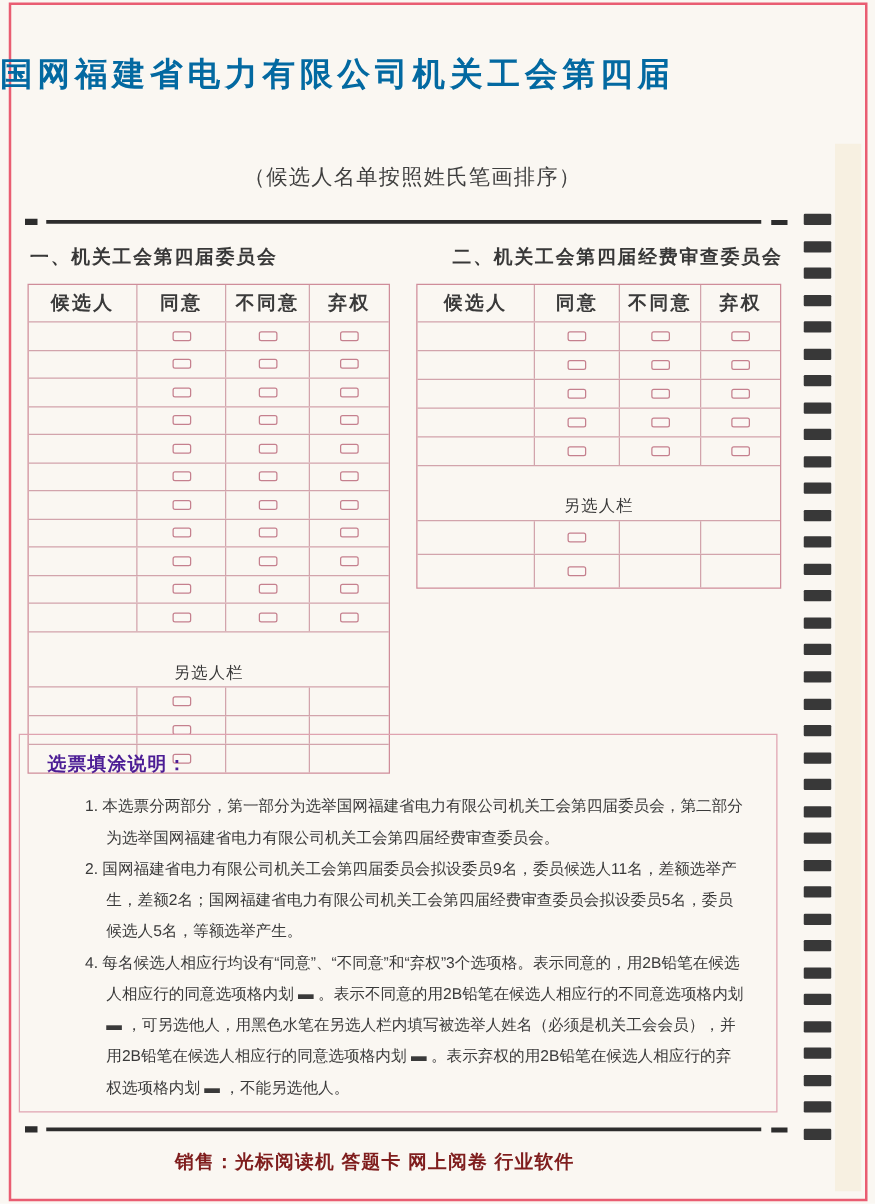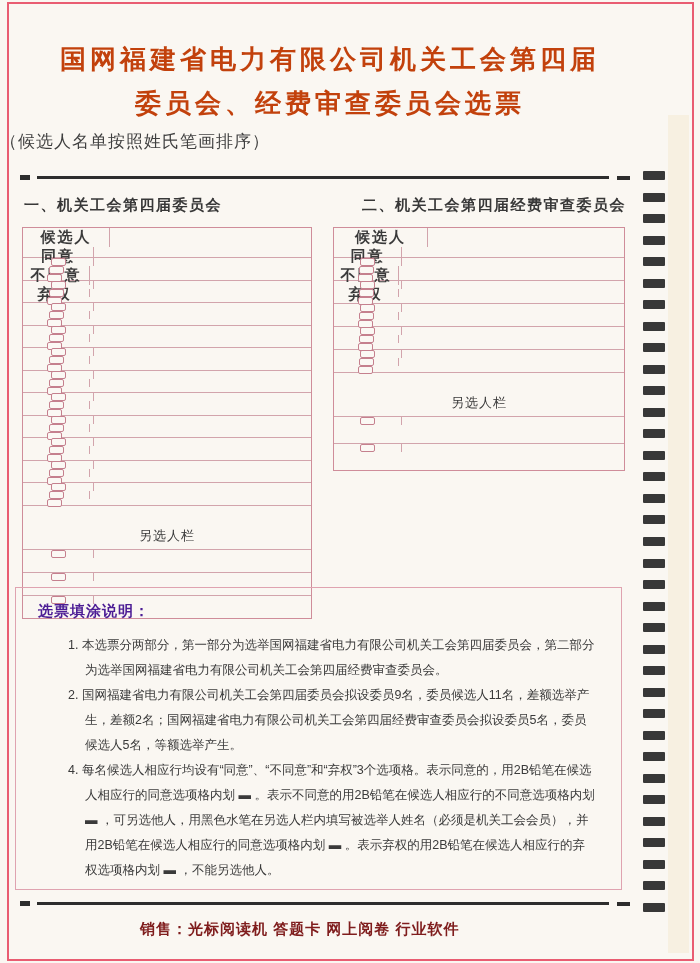--- a/index.html
+++ b/index.html
@@ -14,37 +14,37 @@
   body{width:700px;height:963px;background:#fff;}
   .page{
     position:relative;width:700px;height:963px;overflow:hidden;
     background:var(--page_bg);
     font-family:"Liberation Sans","DejaVu Sans",sans-serif;
     color:var(--text);
   }
   .right-strip{position:absolute;left:668px;top:115px;width:21px;height:838px;background:#f7f0e1;}
   .scan-frame{position:absolute;top:2px;left:7px;right:6px;bottom:2px;border:2px solid var(--scan_border);pointer-events:none;}
 
-  .title1,.title2{position:absolute;left:0;width:660px;text-align:center;font-weight:bold;font-size:26px;letter-spacing:4px;color:#c2410c;}
+  .title1,.title2{position:absolute;left:0;width:660px;text-align:left;font-weight:bold;font-size:26px;letter-spacing:4px;color:#0369a1;}
   .title1{top:42px;}
   .title2{top:86px;}
-  .subtitle{position:absolute;left:0;top:130px;width:660px;font-size:17px;letter-spacing:1px;color:#3f3f3f;}
+  .subtitle{position:absolute;left:0;top:130px;width:660px;text-align:center;font-size:17px;letter-spacing:1px;color:#3f3f3f;}
 
   .sync-sq{position:absolute;width:10px;height:5px;background:#2d2d2d;}
   .sync-line{position:absolute;width:572px;height:3px;background:#2d2d2d;}
   .sync-dash{position:absolute;width:13px;height:4px;background:#2d2d2d;}
 
   .sec-heading{position:absolute;top:196px;font-size:15px;font-weight:bold;letter-spacing:1.5px;color:#383838;}
   #sec1-heading{left:24px;}
   #sec2-heading{left:362px;}
 
   .tbl{position:absolute;top:227px;border:1px solid var(--table_border);}
   #tbl-left{left:22px;width:288px;}
   #tbl-right{left:333px;width:290px;}
-  .tr{display:flex;border-bottom:1px solid var(--grid_line);flex-direction:column;}
+  .tr{display:flex;border-bottom:1px solid var(--grid_line);}
   .tr:last-child{border-bottom:none;}
   .cell{box-sizing:border-box;border-right:1px solid var(--grid_line);display:flex;align-items:center;justify-content:center;}
   .cell:last-child{border-right:none;}
   .tr.hdr{height:29px;}
   .th{font-size:15px;font-weight:bold;letter-spacing:2px;color:#3a3a3a;}
   #tbl-left .tr.body{height:21.5px;}
   #tbl-left .tr.alt{height:22px;}
   #tbl-right .tr.body{height:22px;}
   #tbl-right .tr.alt{height:26px;}
   .tr.altlabel{height:22px;margin-top:21px;}
@@ -63,21 +63,20 @@
   .omr-mark{position:absolute;left:643px;width:22px;height:9px;background:#383838;border-radius:1px;}
 </style>
 </head>
 <body>
 
 <div class="page">
   <div class="right-strip"></div>
   <div class="scan-frame"></div>
 
   <div class="title1">国网福建省电力有限公司机关工会第四届</div>
-  <div class="title2">委员会、经费审查委员会选票</div>
   <div class="subtitle">（候选人名单按照姓氏笔画排序）</div>
 
   <div>
     <div class="sync-sq" style="left:20px;top:175px;"></div>
     <div class="sync-line" style="left:37px;top:176px;"></div>
     <div class="sync-dash" style="left:617px;top:176px;"></div>
   </div>
 
   <div class="sec-heading" id="sec1-heading">一、机关工会第四届委员会</div>
   <div class="sec-heading" id="sec2-heading">二、机关工会第四届经费审查委员会</div>

